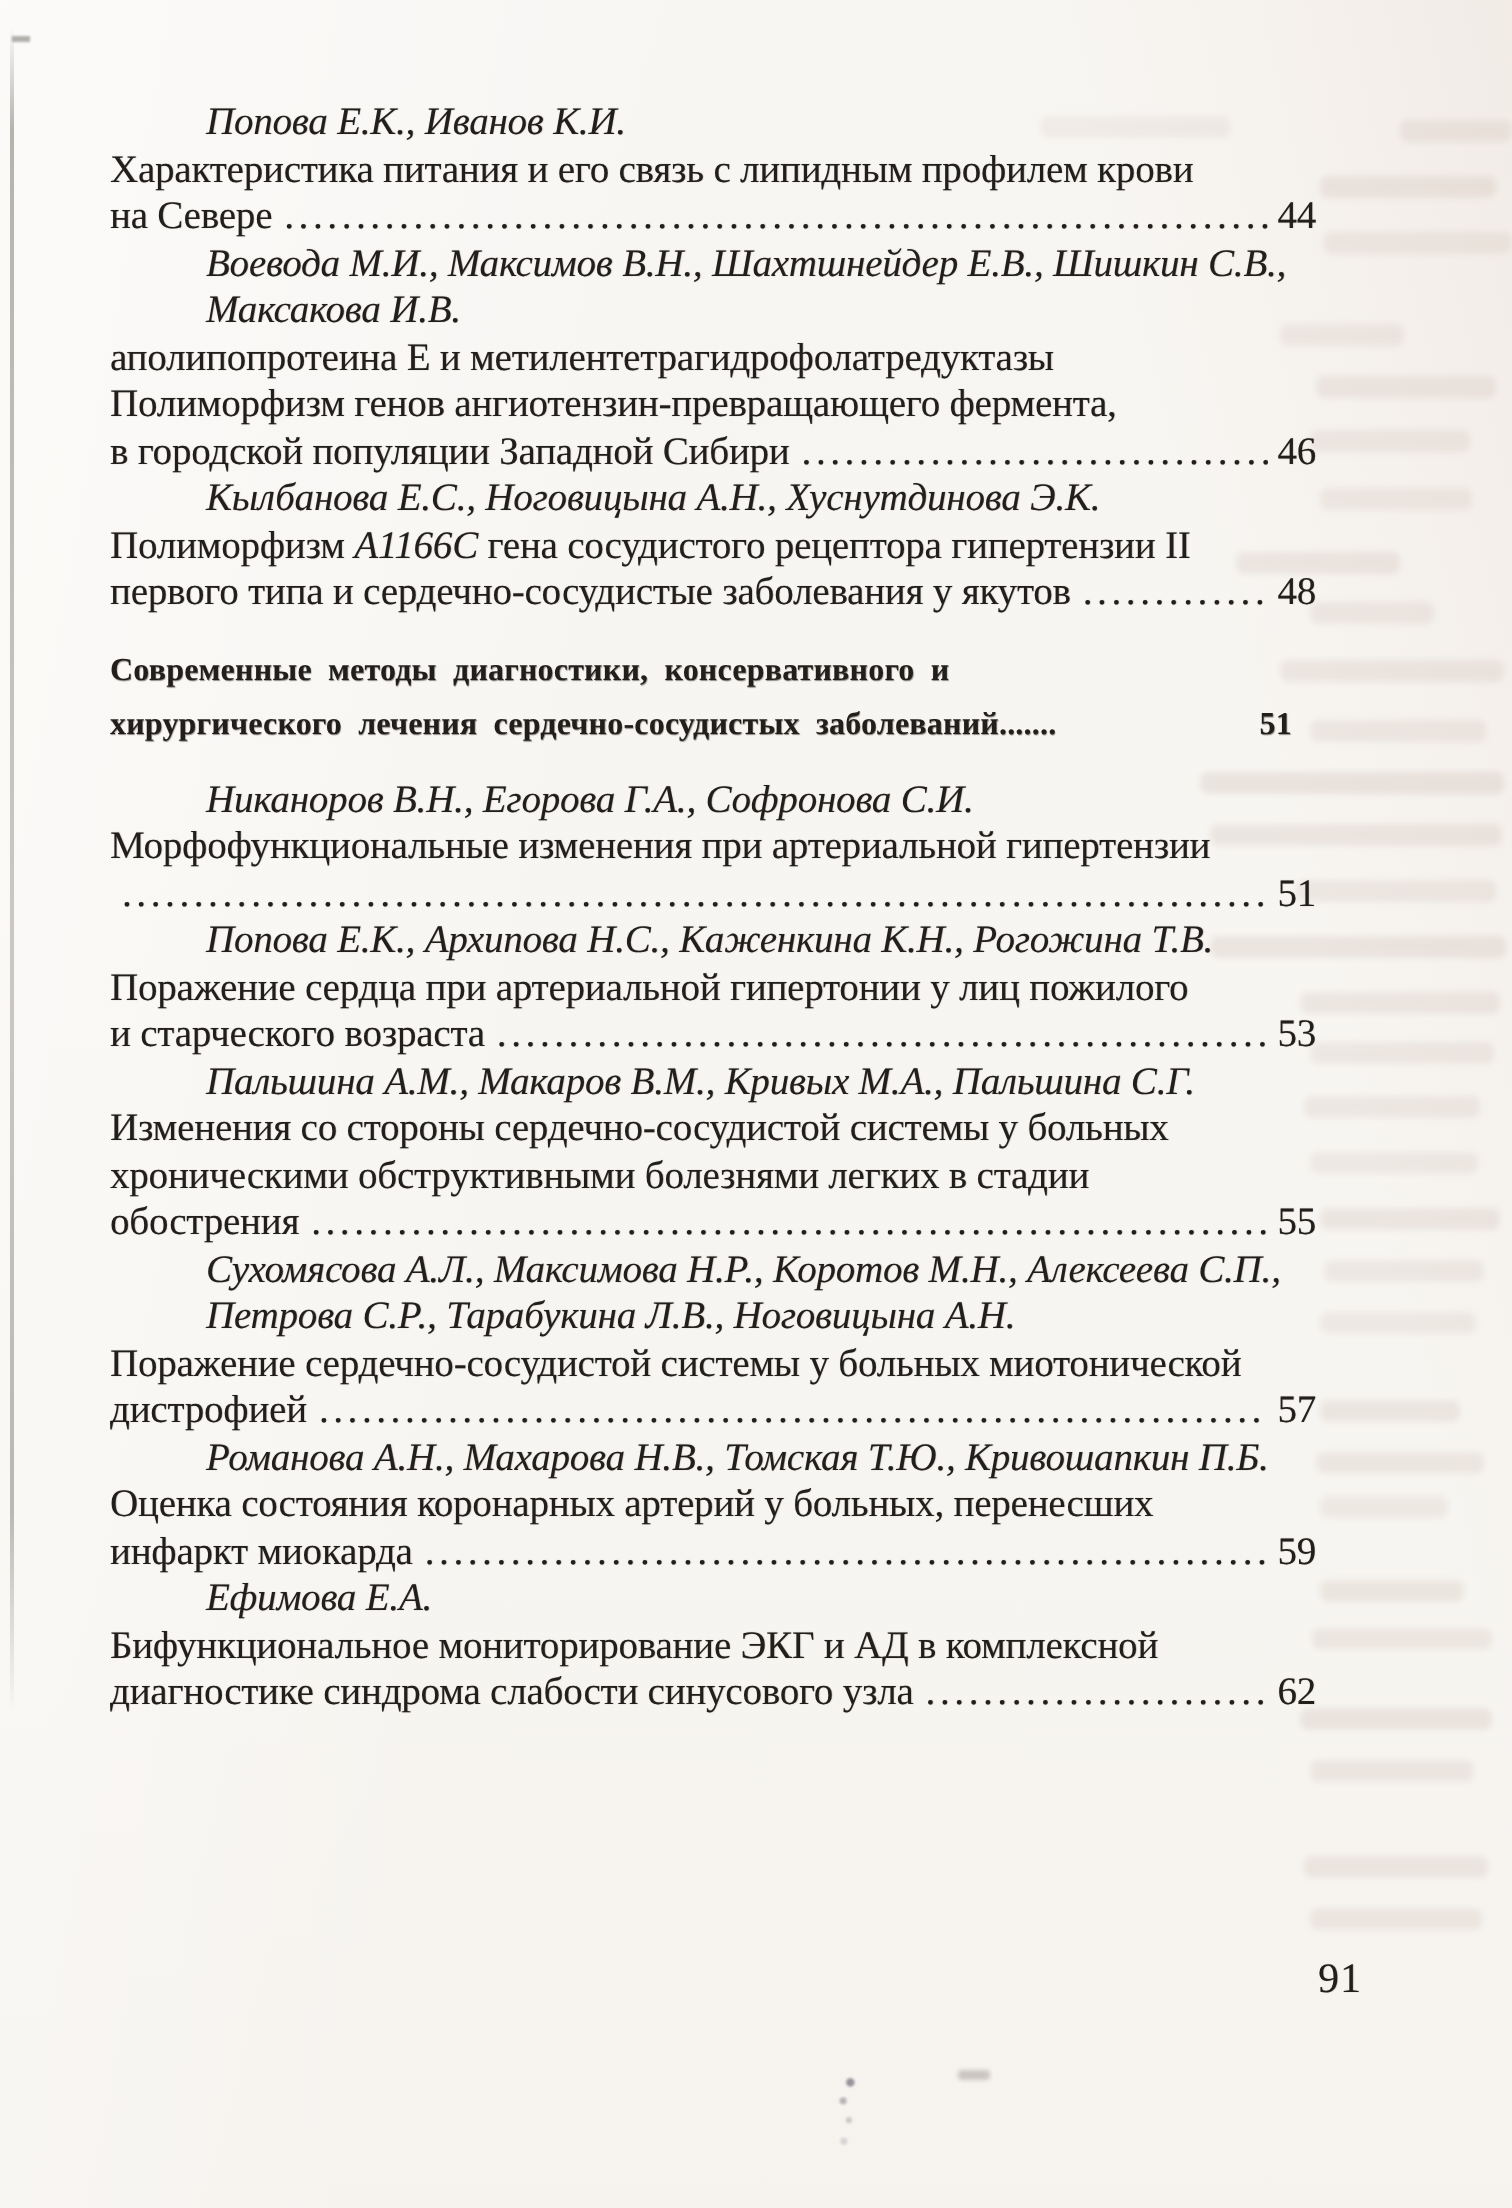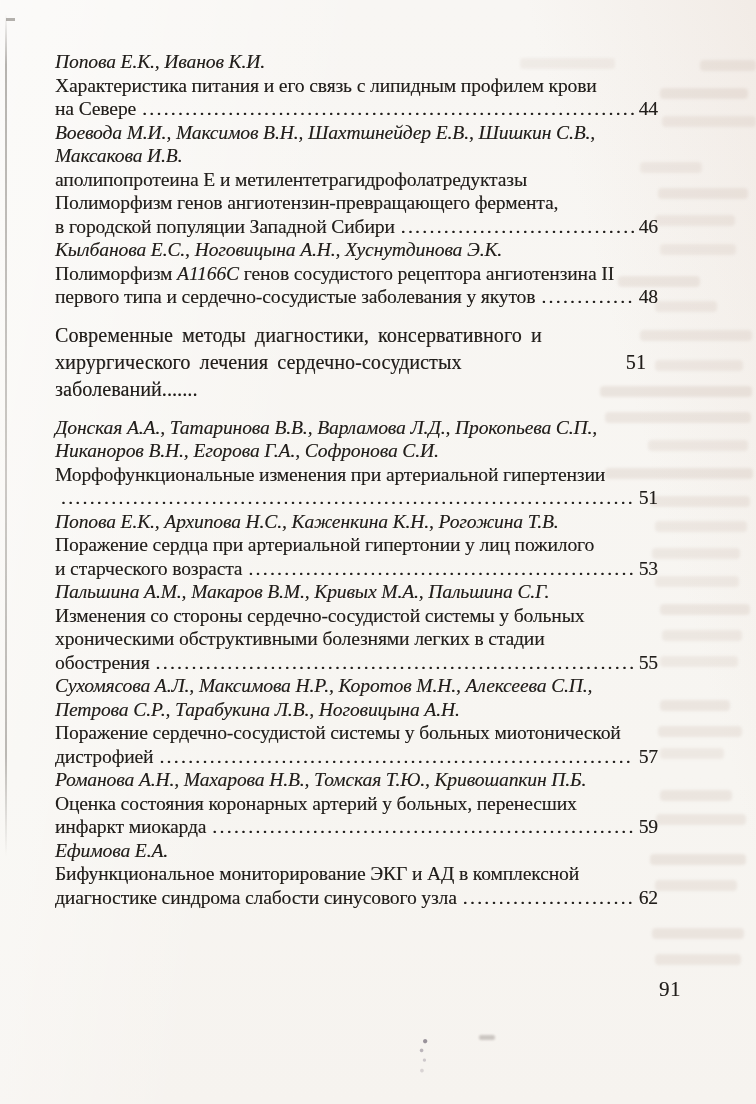--- a/index.html
+++ b/index.html
@@ -11,35 +11,35 @@
       linear-gradient(180deg, #f8f6f3 0%, #f7f5f1 70%, #f6f3ef 100%);
     font-family:"Liberation Serif", serif;
     color:#211e1b;
   }
   .content { position:absolute; left:55px; top:50px; width:603px; }
   .line {
     font-size:19.5px; line-height:23.5px; letter-spacing:-0.1px;
     white-space:nowrap;
     text-shadow:0.2px 0.2px 0.5px rgba(35,28,22,0.45);
   }
-  .authors { font-style:italic; }
+  .authors { font-style:italic;margin-left:48px; }
   .it { font-style:italic; }
   .dotrow { display:flex; align-items:flex-start; }
   .dotrow .txt { flex:0 0 auto; }
   .leader {
     flex:1 1 auto; min-width:0; overflow:hidden; white-space:nowrap;
     margin:0 5px 0 6px;
   }
   .leader::after {
     content:"...................................................................................................................................";
     letter-spacing:2.3px;
   }
   .pg { flex:0 0 auto; }
   .heading {
-    font-weight:normal; font-size:20px; line-height:27px;
+    font-weight:bold; font-size:16px; line-height:27px;
     margin:13px 0 13px 0; word-spacing:4px; letter-spacing:0.1px;
     text-shadow:0.3px 0.3px 0.5px rgba(35,28,22,0.5);
   }
   .heading .h2row { display:flex; align-items:baseline;gap:24px; }
   .heading .spacer { flex:1 1 auto; }
   .heading .pg { margin-right:12px; }
   .folio {
     position:absolute; left:659px; top:977px; font-size:21px;
     letter-spacing:0.5px; text-shadow:0.2px 0.2px 0.5px rgba(35,28,22,0.4);text-align:right;
   }
@@ -134,39 +134,38 @@
       <div class="line">Полиморфизм генов ангиотензин-превращающего фермента,</div>
       <div class="line dotrow">
         <span class="txt">в городской популяции Западной Сибири</span>
         <span class="leader"></span>
         <span class="pg">46</span>
       </div>
     </div>
 
     <div class="entry">
       <div class="line authors">Кылбанова Е.С., Ноговицына А.Н., Хуснутдинова Э.К.</div>
-      <div class="line"><span>Полиморфизм </span><span class="it">А1166С</span><span> генов сосудистого рецептора ангиотензина II</span></div>
+      <div class="line"><span>Полиморфизм </span><span class="it">А1166С</span><span> гена сосудистого рецептора гипертензии II</span></div>
       <div class="line dotrow">
         <span class="txt">первого типа и сердечно-сосудистые заболевания у якутов</span>
         <span class="leader"></span>
         <span class="pg">48</span>
       </div>
     </div>
 
     <div class="heading">
       <div>Современные методы диагностики, консервативного и</div>
       <div class="h2row">
         <span>хирургического лечения сердечно-сосудистых заболеваний.......</span>
         <span class="spacer"></span>
         <span class="pg">51</span>
       </div>
     </div>
 
     <div class="entry">
-      <div class="line authors">Донская А.А., Татаринова В.В., Варламова Л.Д., Прокопьева С.П.,</div>
       <div class="line authors">Никаноров В.Н., Егорова Г.А., Софронова С.И.</div>
       <div class="line">Морфофункциональные изменения при артериальной гипертензии</div>
       <div class="line dotrow">
         <span class="leader"></span>
         <span class="pg">51</span>
       </div>
     </div>
 
     <div class="entry">
       <div class="line authors">Попова Е.К., Архипова Н.С., Каженкина К.Н., Рогожина Т.В.</div>

